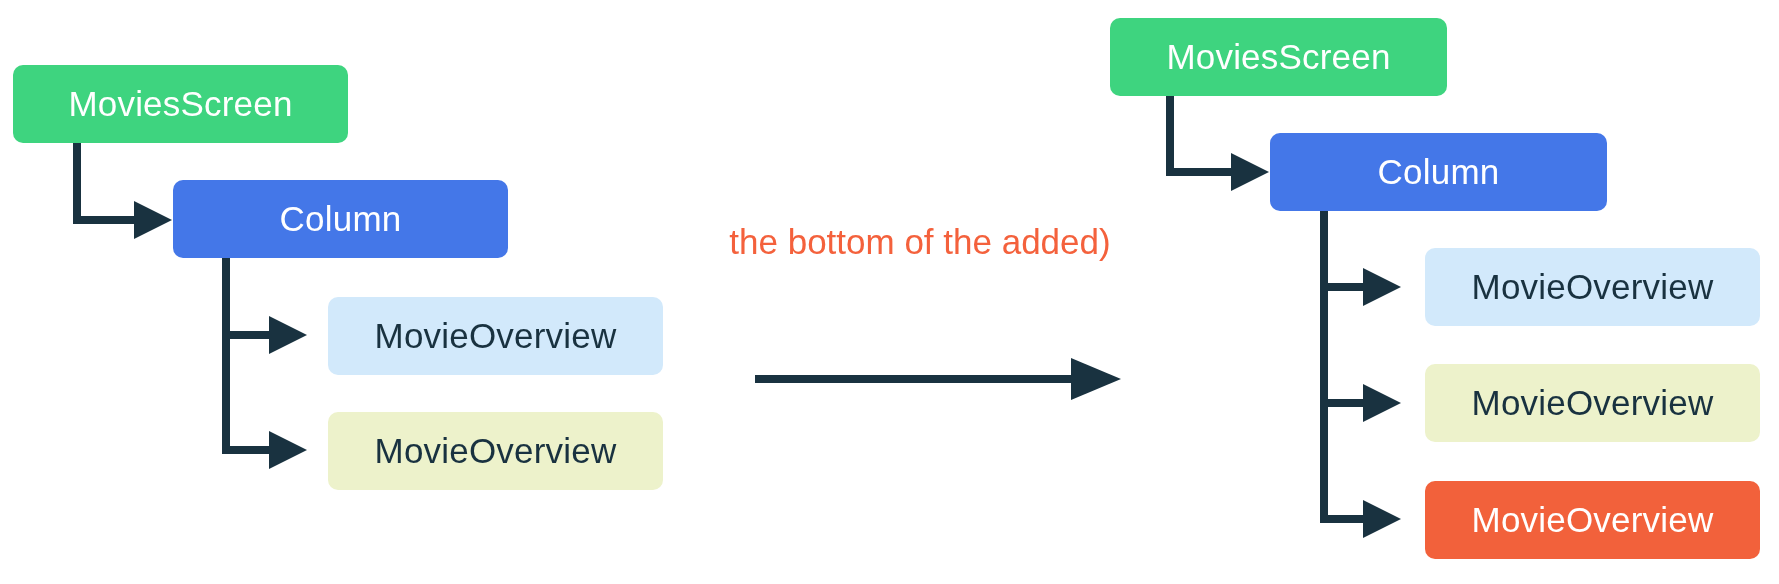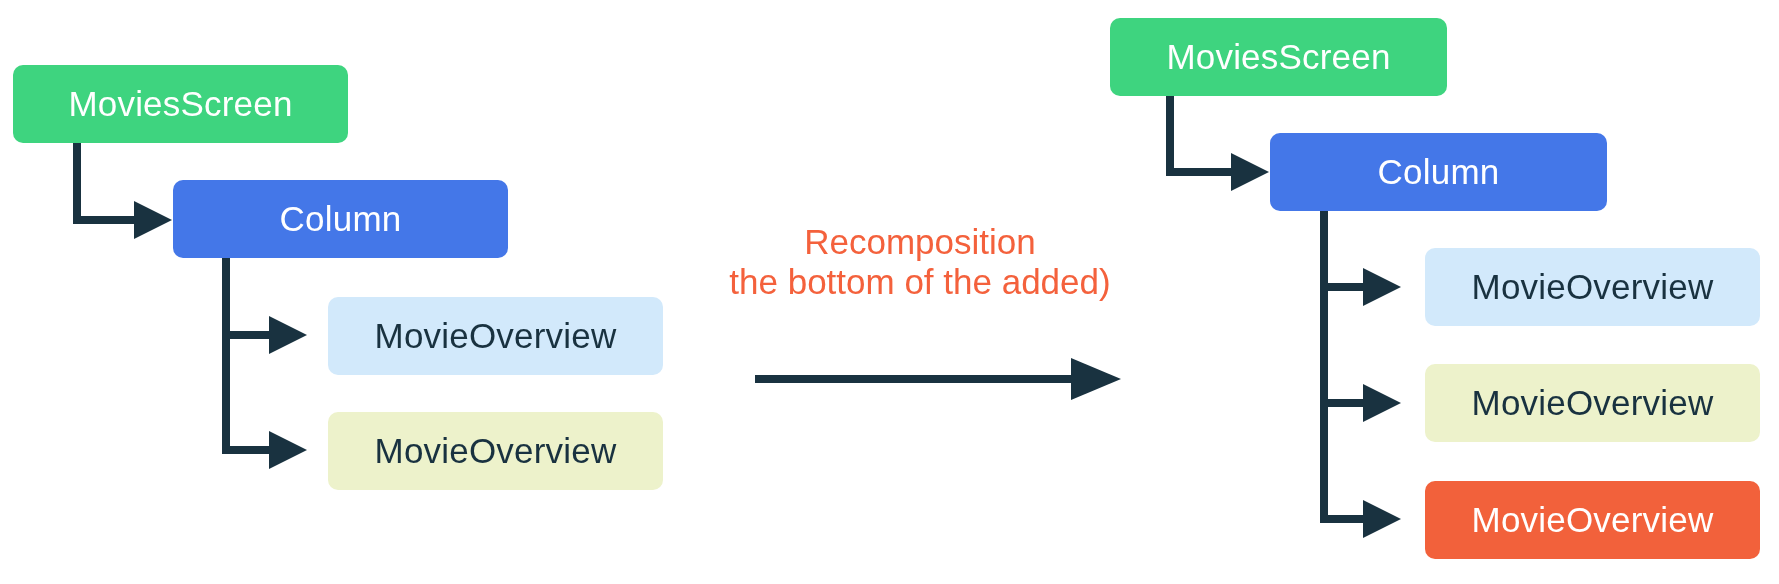--- a/index.html
+++ b/index.html
@@ -84,21 +84,20 @@
   <div class="line l-trunk" style="background: rgb(25, 50, 64);"></div>
   <div class="line l-b1-h" style="background: rgb(25, 50, 64);"></div>
   <div class="tri l-b1-t" style="border-left-color: rgb(25, 50, 64);"></div>
   <div class="line l-b2-h" style="background: rgb(25, 50, 64);"></div>
   <div class="tri l-b2-t" style="border-left-color: rgb(25, 50, 64);"></div>
 
   <div class="node n-l-item1" style="background: rgb(210, 233, 251); color: rgb(25, 50, 64);">MovieOverview</div>
   <div class="node n-l-item2" style="background: rgb(237, 242, 203); color: rgb(25, 50, 64);">MovieOverview</div>
 
   <div class="annotation" style="color: rgb(244, 97, 60);">
-    <div>Recomposition</div>
     <div>the bottom of the added)</div>
   </div>
 
   <div class="line c-arrow-l" style="background: rgb(25, 50, 64);"></div>
   <div class="tri tri-big c-arrow-t" style="border-left-color: rgb(25, 50, 64);"></div>
 
   <div class="node n-r-root" style="background: rgb(62, 212, 127); color: rgb(255, 255, 255);">MoviesScreen</div>
 
   <div class="line r-elbow-v" style="background: rgb(25, 50, 64);"></div>
   <div class="line r-elbow-h" style="background: rgb(25, 50, 64);"></div>

